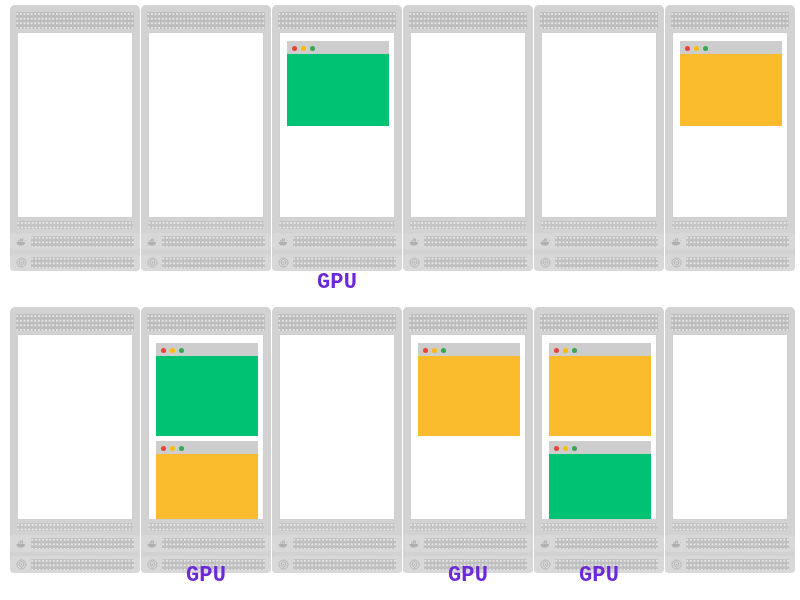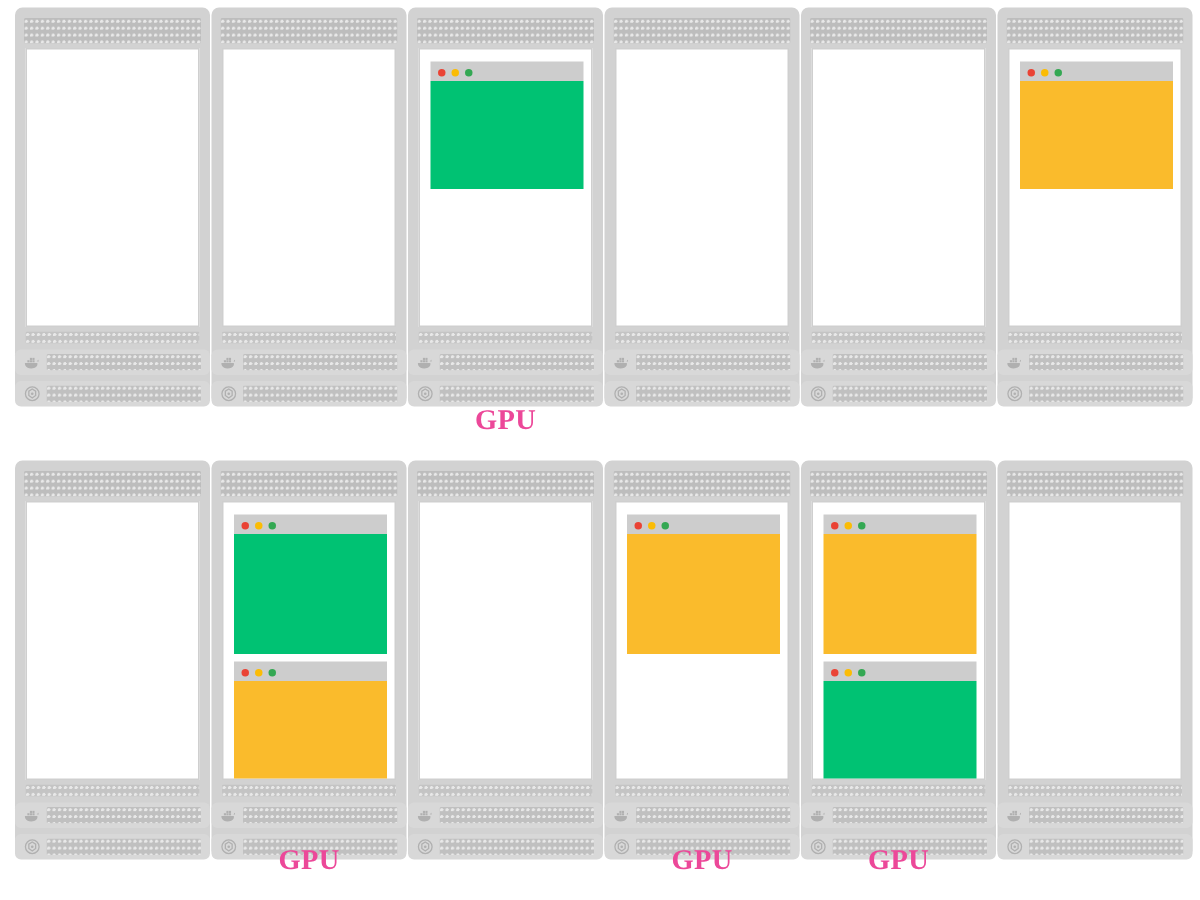--- a/index.html
+++ b/index.html
@@ -142,24 +142,24 @@
 
   .win-body { width: 100%; }
   .win-body.green  { background: #00c273; }
   .win-body.yellow { background: #fabb2c; }
 
   
   .gpu-label {
     position: absolute;
     width: 130px;
     text-align: center;
-    font-family: Liberation Serif, serif;
-    font-size: 19px;
+    font-family: Liberation Mono, monospace;
+    font-size: 22px;
     font-weight: bold;
-    color: #ec4899;
+    color: #6d28d9;
     letter-spacing: 0.2px;
   }
 </style>
 </head>
 <body>
 
 <div id="stage">
     <div class="machine" style="left: 10px; top: 5px;">
       <div class="chassis">
         <div class="vent-top"></div>

